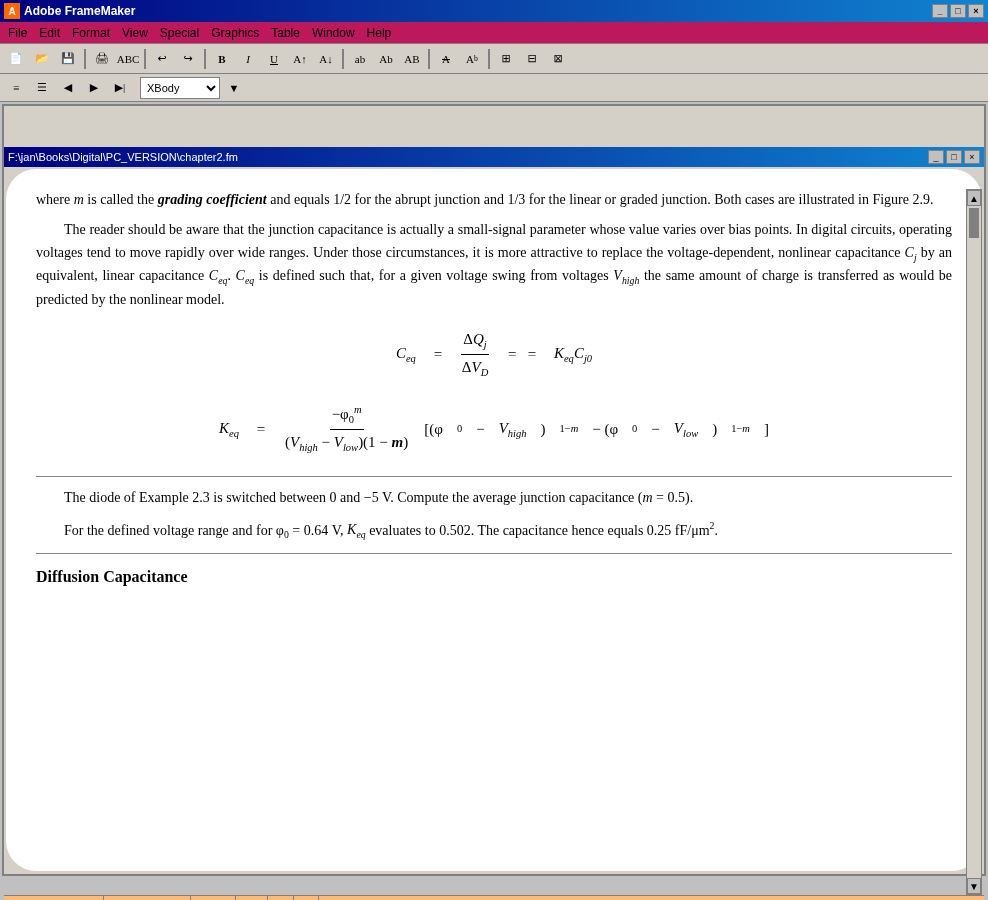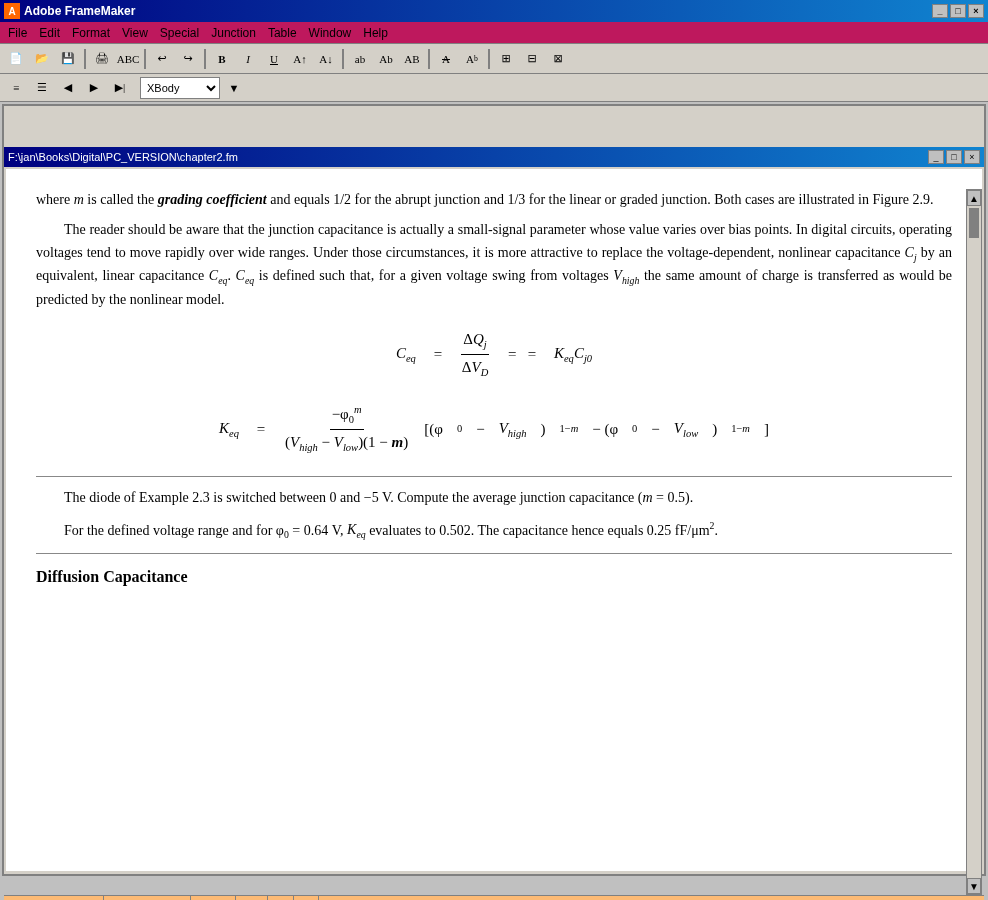--- a/index.html
+++ b/index.html
@@ -146,20 +146,21 @@
       font-family: Arial, sans-serif;
       margin-top: 41px;
     }
     .doc-content {
       background: white;
       margin: 2px;
       height: calc(100% - 20px - 22px - 4px);
       overflow: hidden;
       padding: 20px 30px;
       position: relative;
+      border-radius: 30px;
     }
     .doc-scrollbar {
       position: absolute;
       right: 2px;
       top: 20px;
       bottom: 22px;
       width: 16px;
       background: #d4d0c8;
       border: 1px solid #808080;
     }
@@ -262,21 +263,21 @@
     <div class="title-btn">×</div>
   </div>
 </div>
 
 <div class="menu-bar">
   <div class="menu-item">File</div>
   <div class="menu-item">Edit</div>
   <div class="menu-item">Format</div>
   <div class="menu-item">View</div>
   <div class="menu-item">Special</div>
-  <div class="menu-item">Junction</div>
+  <div class="menu-item">Graphics</div>
   <div class="menu-item">Table</div>
   <div class="menu-item">Window</div>
   <div class="menu-item">Help</div>
 </div>
 
 <div class="toolbar">
 
   <div class="toolbar-btn">📄</div>
   <div class="toolbar-btn">📂</div>
   <div class="toolbar-btn">💾</div>

